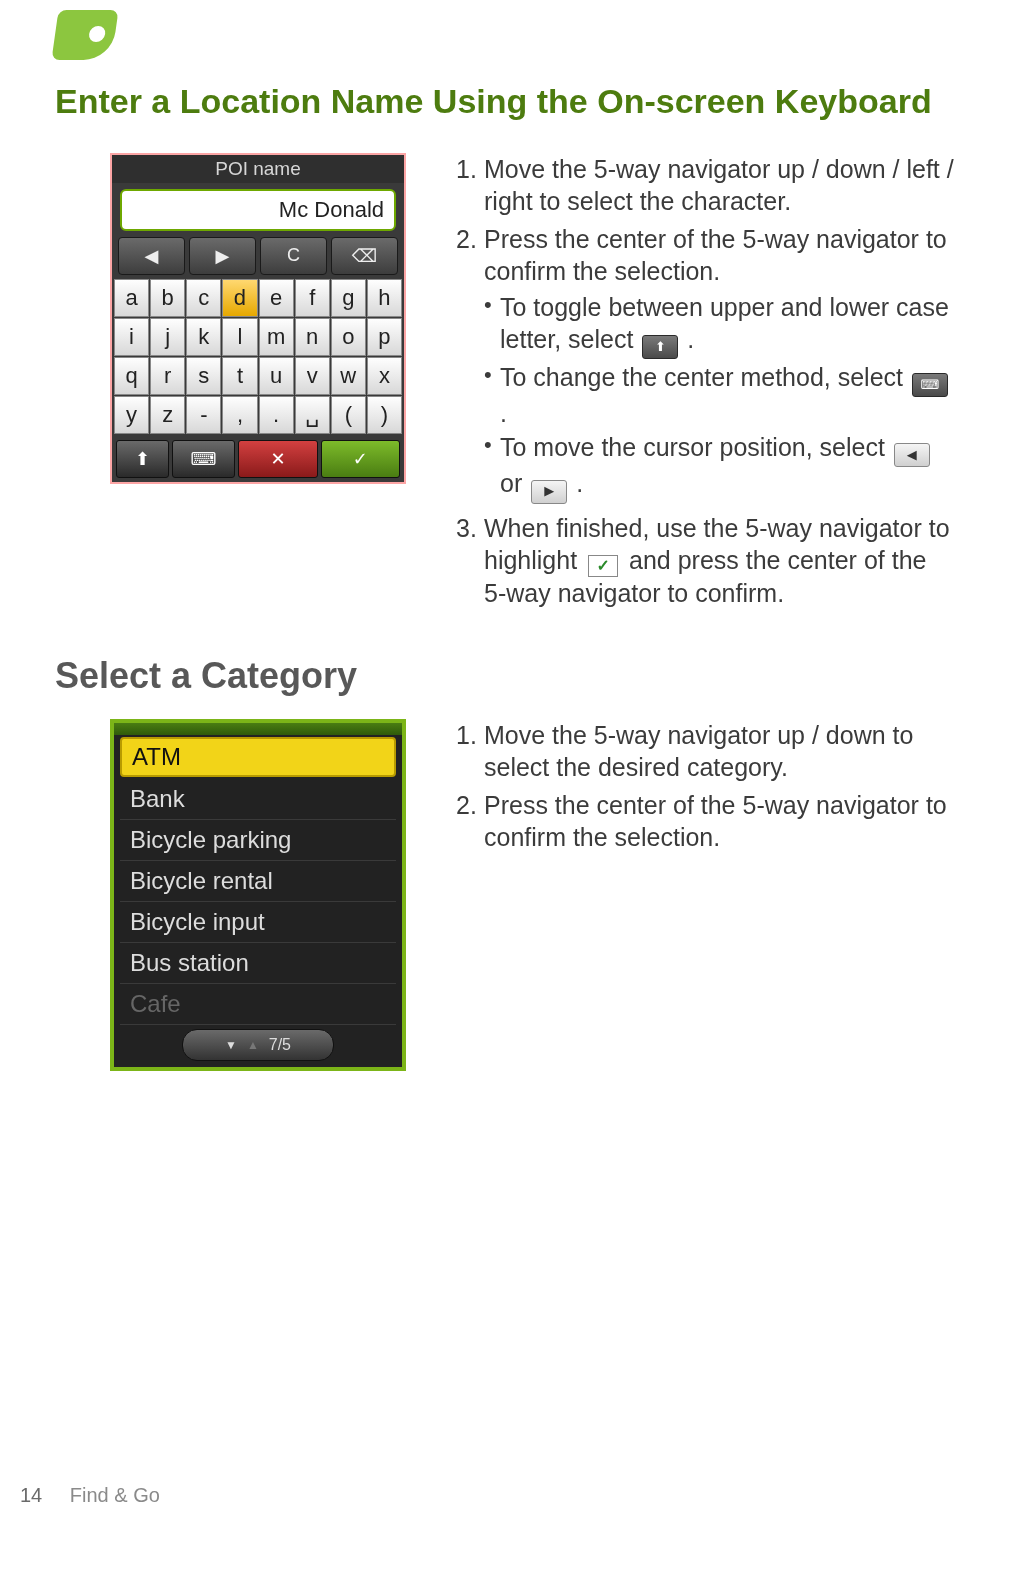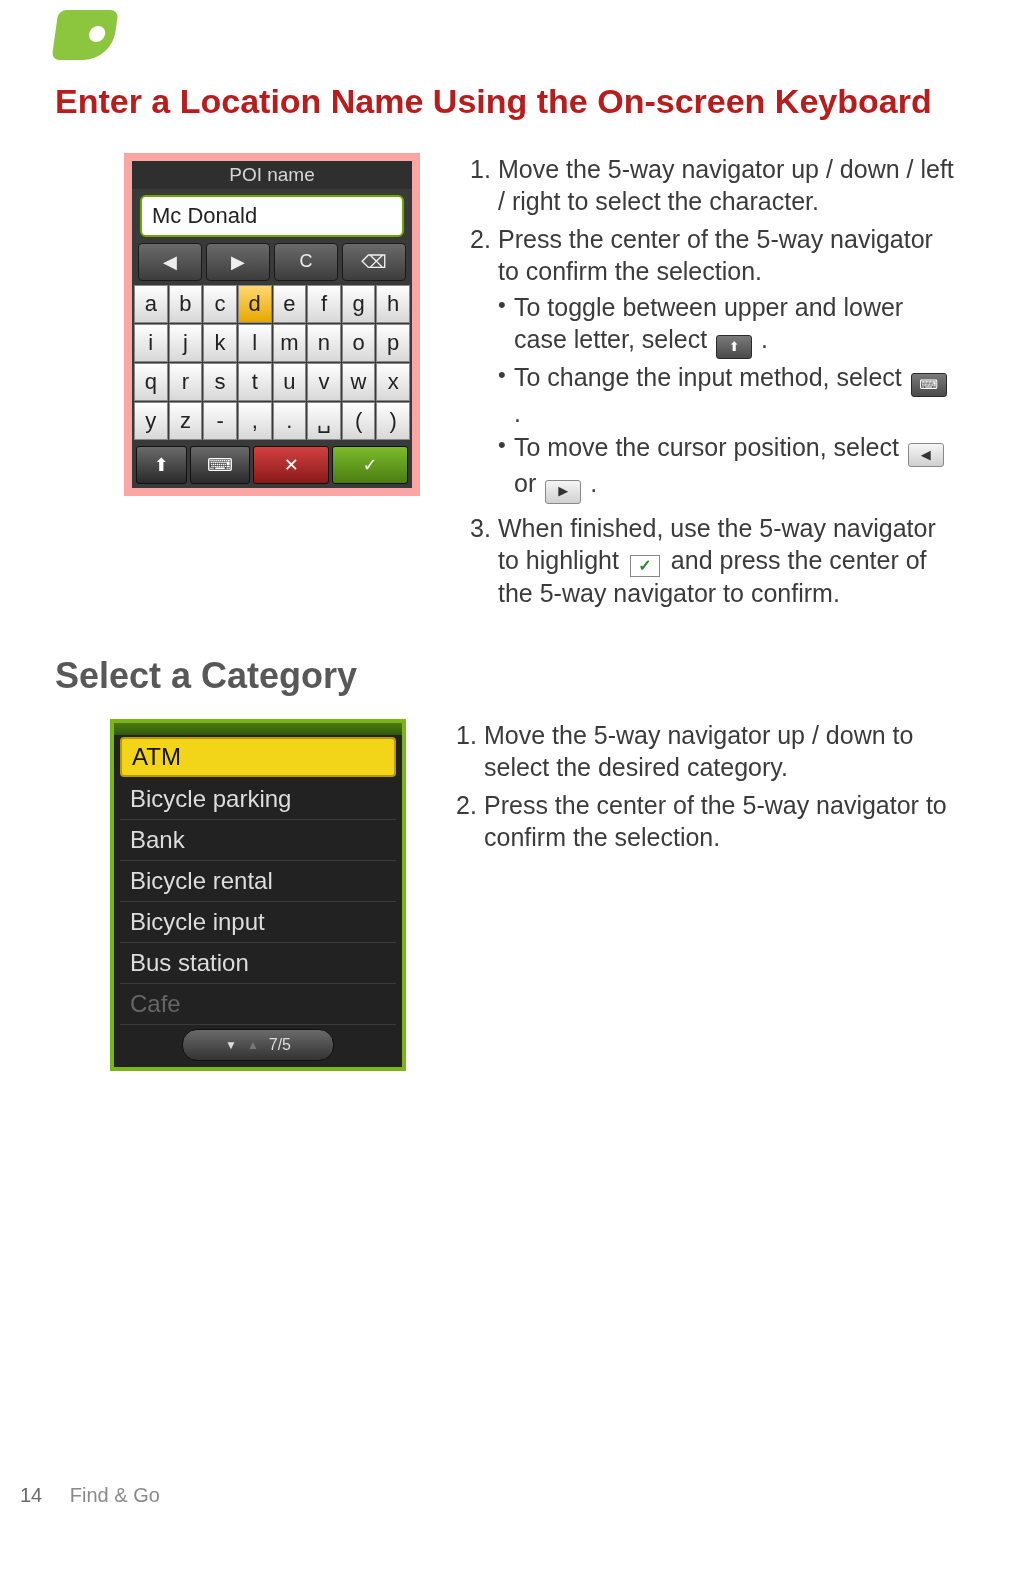--- a/index.html
+++ b/index.html
@@ -42,21 +42,21 @@
   .logo-word {
     font-family: Arial, sans-serif;
     font-size: 48px;
     font-weight: 600;
     letter-spacing: 0px;
     color: #8CC63F;
   }
   h2.title {
     font-size: 34px;
     font-weight: 700;
-    color: #b91c1c;
+    color: #4d7c0f;
     margin: 18px 0 30px 0;
     line-height: 1.25;
   }
   h3.subtitle {
     font-size: 36px;
     font-weight: 700;
     color: #585858;
     margin: 40px 0 22px 0;
   }
   .section {
@@ -125,24 +125,23 @@
     vertical-align: -2px;
     color: #2a8a2a;
     font-size: 16px;
     font-weight: bold;
     margin: 0 4px;
   }
 
   
   .poi {
     width: 296px;
-    border: 8px solid #fca5a5;
+    border: 2px solid #fca5a5;
     background: #3a3a3a;
     box-sizing: border-box;
-    margin-left: 14px;
   }
   .poi-title {
     height: 28px;
     background: #2f2f2f;
     color: #d6d6d6;
     text-align: center;
     font-size: 19px;
     line-height: 28px;
     font-family: Tahoma, sans-serif;
   }
@@ -153,20 +152,21 @@
   .poi-input {
     background: #fff;
     border: 2px solid #6ea800;
     border-radius: 6px;
     height: 38px;
     line-height: 38px;
     padding: 0 10px;
     font-size: 22px;
     color: #222;
     font-family: Tahoma, sans-serif;
+    text-align: right;
   }
   .poi-navrow {
     display: grid;
     grid-template-columns: repeat(4, 1fr);
     gap: 4px;
     padding: 0 6px 4px 6px;
   }
   .poi-navrow .k {
     height: 36px;
     background: linear-gradient(#6a6a6a,#3d3d3d);
@@ -364,21 +364,21 @@
               <div class="dot">•</div>
               <div>
                 <span>To toggle between upper and lower case letter, select </span>
                 <span class="mini-btn">⬆</span>
                 <span>.</span>
               </div>
             </div>
             <div class="bul">
               <div class="dot">•</div>
               <div>
-                <span>To change the input method, select </span>
+                <span>To change the center method, select </span>
                 <span class="mini-btn">⌨</span>
                 <span>.</span>
               </div>
             </div>
             <div class="bul">
               <div class="dot">•</div>
               <div>
                 <span>To move the cursor position, select </span>
                 <span class="mini-btn light">◀</span>
                 <span> or </span>
@@ -402,22 +402,22 @@
 
   <h3 class="subtitle">Select a Category</h3>
 
   <div class="section">
 
     <div class="screenshot">
       <div class="cat">
         <div class="cat-header"></div>
         <div class="cat-list" id="cat-list">
             <div class="cat-item sel">ATM</div>
+            <div class="cat-item">Bank</div>
             <div class="cat-item">Bicycle parking</div>
-            <div class="cat-item">Bank</div>
             <div class="cat-item">Bicycle rental</div>
             <div class="cat-item">Bicycle input</div>
             <div class="cat-item">Bus station</div>
             <div class="cat-item dim">Cafe</div>
           </div>
         <div class="cat-pager">
           <span class="arr">▼</span>
           <span class="arr dim">▲</span>
           <span>7/5</span>
         </div>

